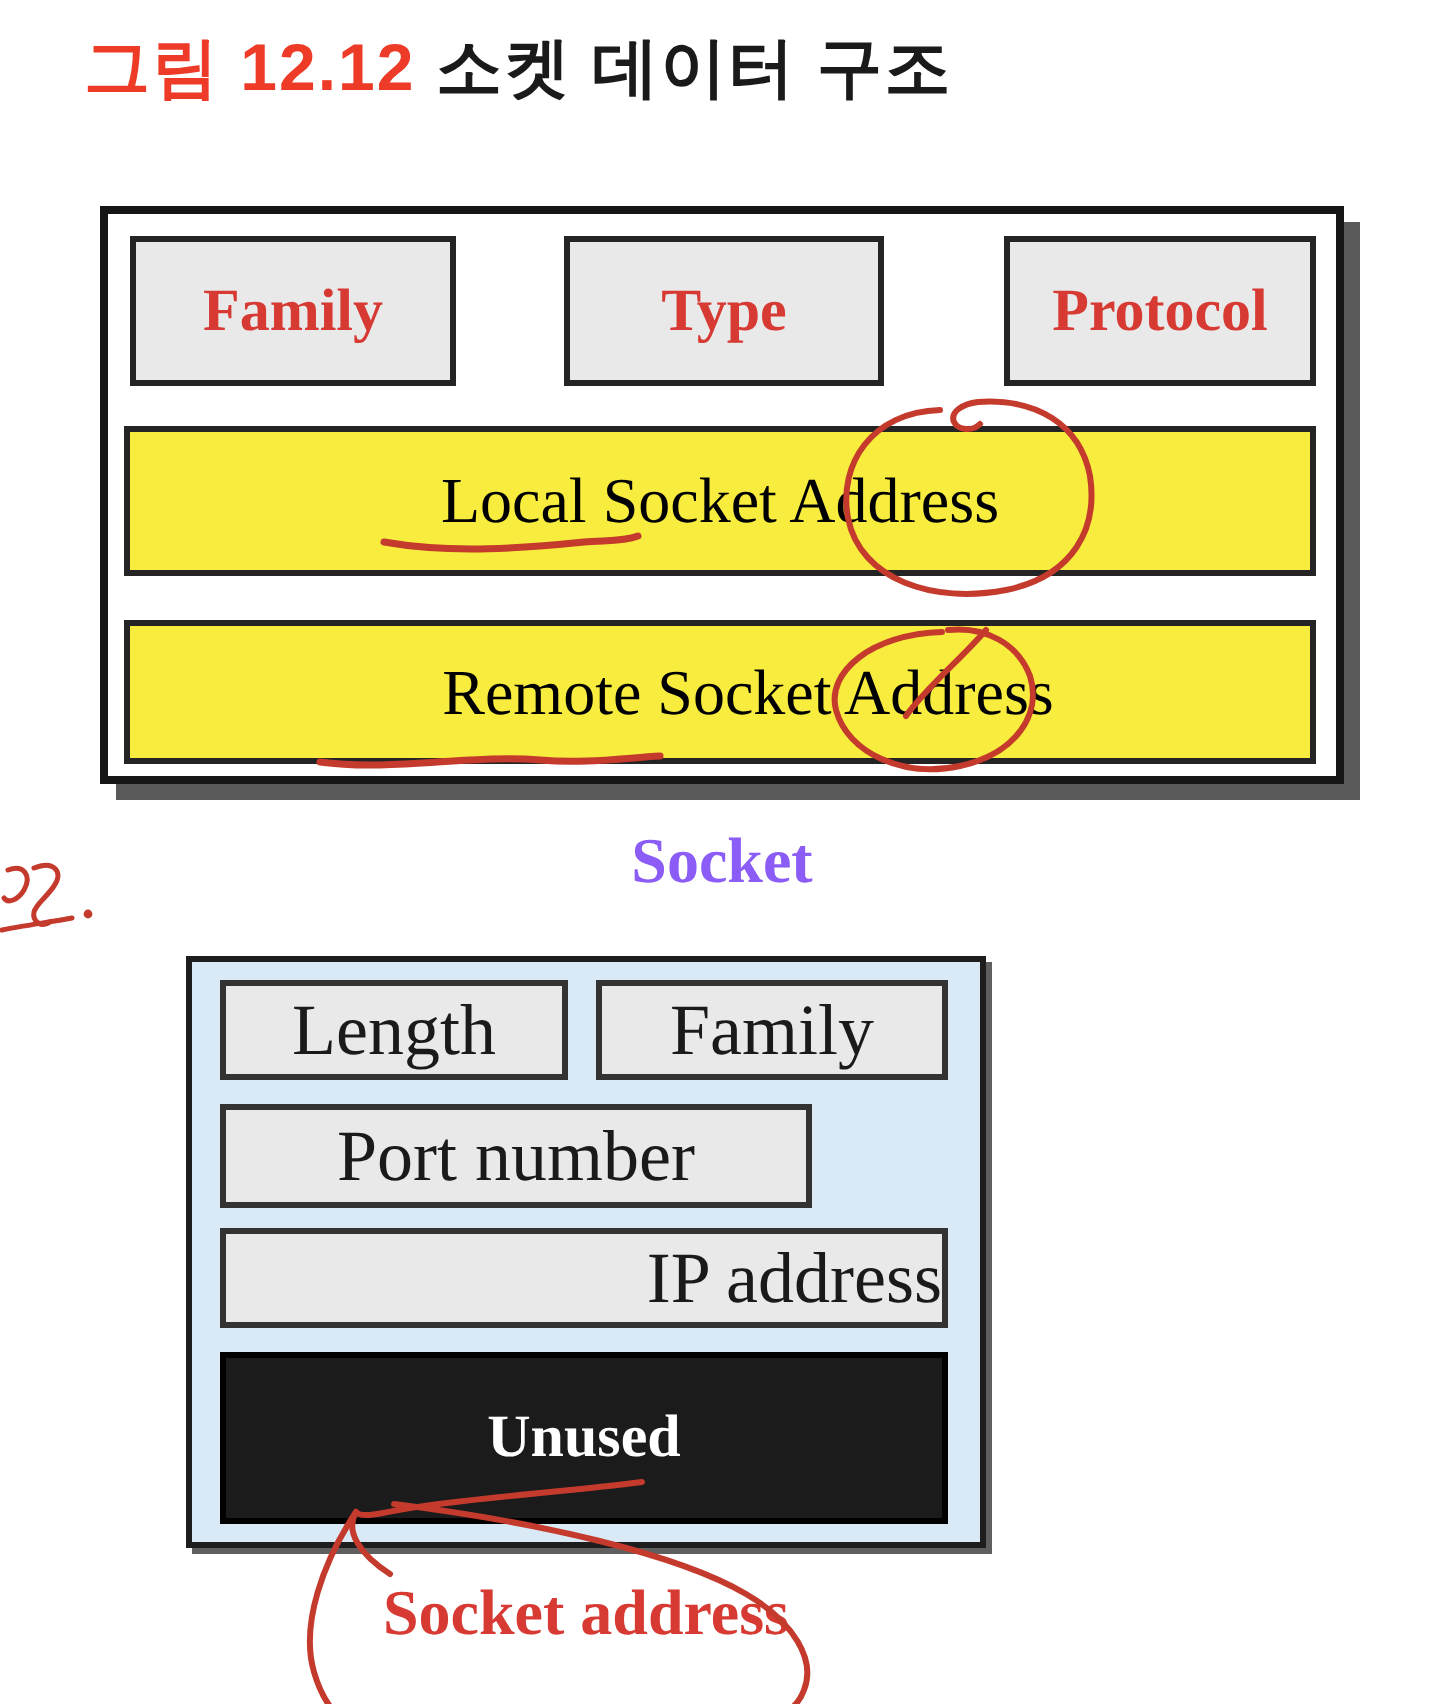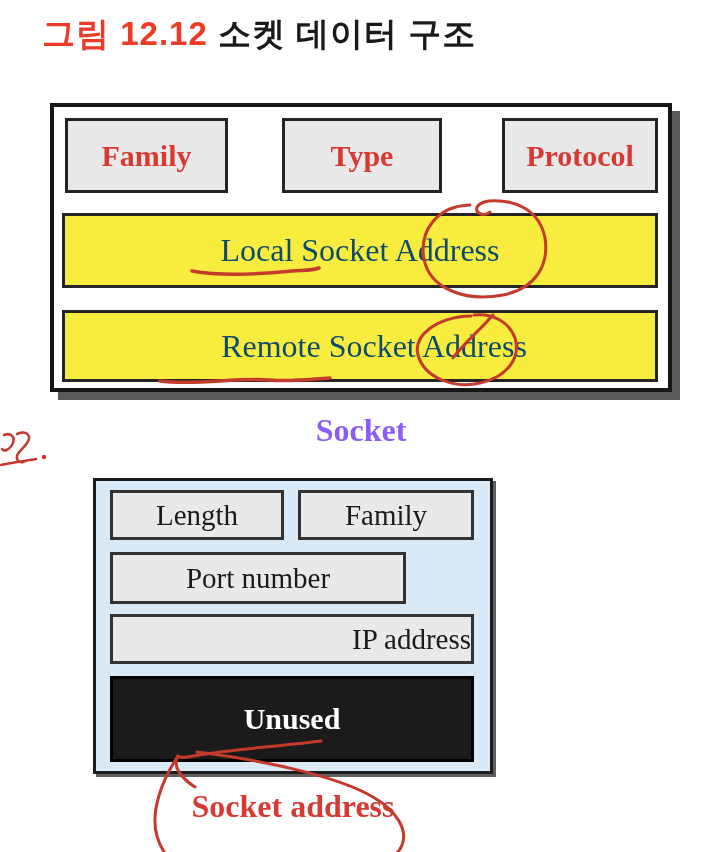--- a/index.html
+++ b/index.html
@@ -22,36 +22,36 @@
     box-shadow:8px 8px 0 #595959;
   }
   .fbox{
     position:absolute;height:75px;background:#e9e9e9;border:3px solid #242424;
     box-sizing:border-box;display:flex;align-items:center;justify-content:center;
     font-weight:bold;font-size:30px;color:#d63a33;
   }
   .ybar{
     position:absolute;left:8px;width:596px;background:#f8ed3e;border:3px solid #242424;
     box-sizing:border-box;display:flex;align-items:center;justify-content:center;
-    font-size:32px;color:#0c4a6e;
+    font-size:32px;color:#000000;
   }
   .caption-socket{
     position:absolute;left:50px;top:412px;width:622px;text-align:center;
     font-weight:bold;font-size:32px;color:#8b5cf6;
   }
   
   .sockaddr-box{
     position:absolute;left:93px;top:478px;width:400px;height:296px;
     background:#d9e9f6;border:3px solid #1d1d1d;box-sizing:border-box;
     box-shadow:3px 3px 0 #5f5f5f;
   }
   .gbox{
     position:absolute;background:#e9e9e9;border:3px solid #333333;
     box-sizing:border-box;display:flex;align-items:center;justify-content:center;
-    font-size:29px;color:#1a1a1a;
+    font-size:36px;color:#1a1a1a;
   }
   .blackbox{
     position:absolute;background:#1b1b1b;border:3px solid #000000;
     box-sizing:border-box;display:flex;align-items:center;justify-content:center;
     font-size:30px;font-weight:bold;color:#ffffff;
   }
   .caption-sockaddr{
     position:absolute;left:93px;top:788px;width:400px;text-align:center;
     font-weight:bold;font-size:32px;color:#d63a33;
   }

